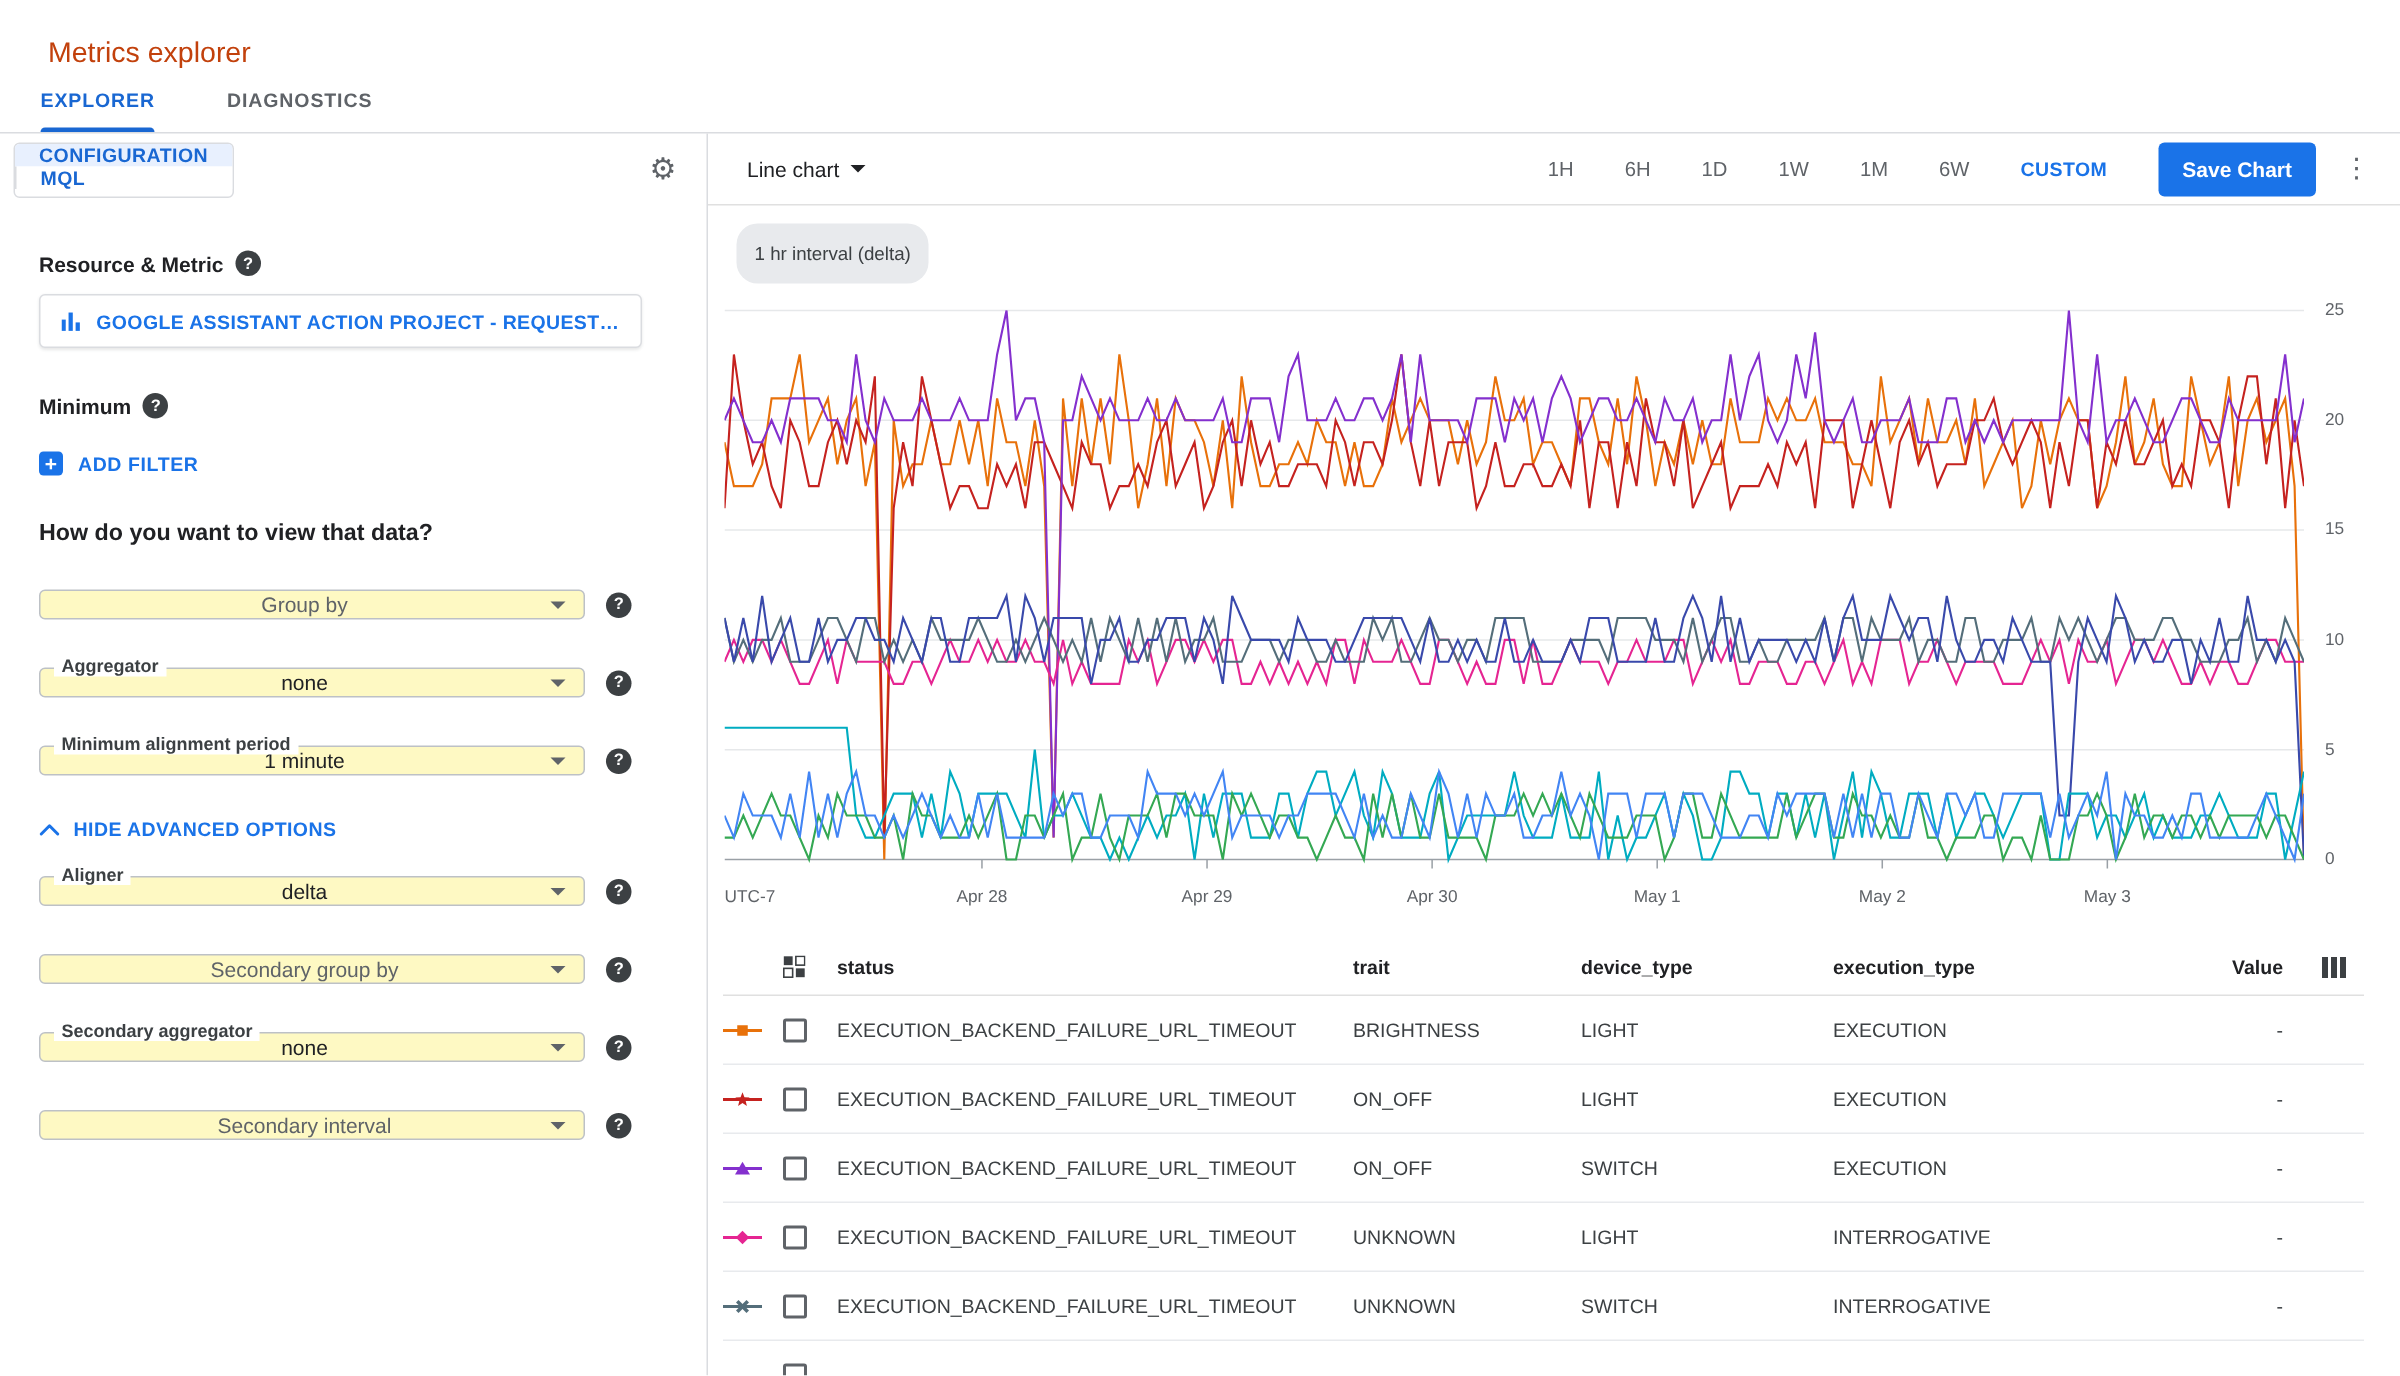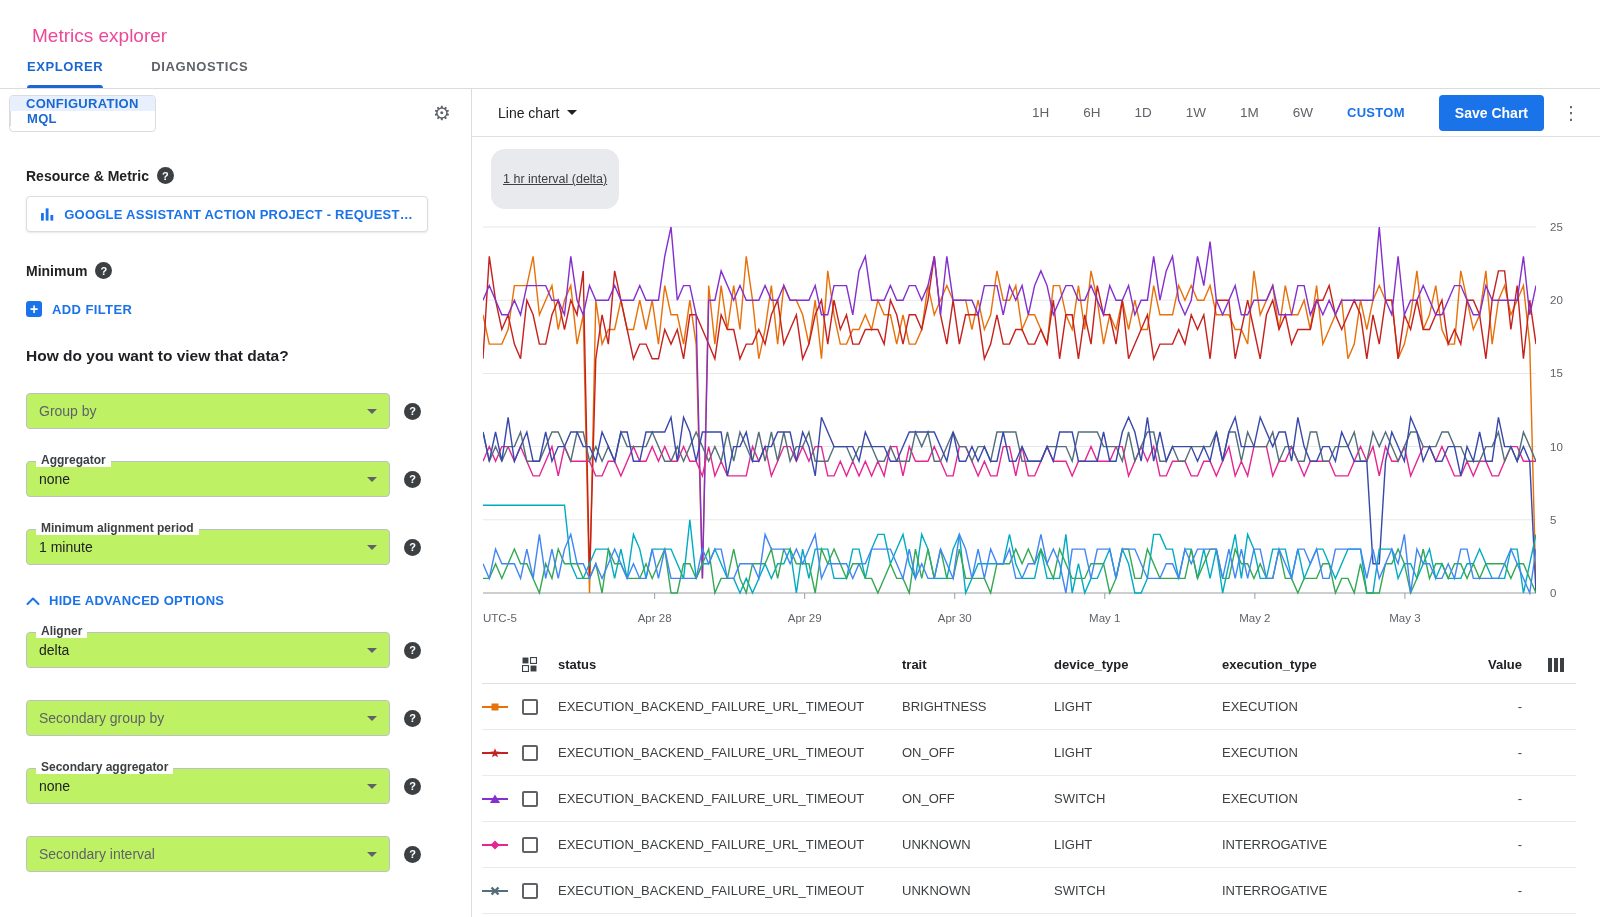--- a/index.html
+++ b/index.html
@@ -2,21 +2,21 @@
 <html><head>
 <meta charset="utf-8">
 <style>
   * { margin:0; padding:0; box-sizing:border-box; }
   html,body { width:1600px; height:917px; overflow:hidden; background:#fff;
     font-family:"Liberation Sans","DejaVu Sans",sans-serif; color:#202124; }
   .app { width:1600px; height:917px; display:flex; flex-direction:column; overflow:hidden; }
 
   
   .topbar { height:44px; display:flex; align-items:center; padding-left:32px; }
-  .page-title { font-size:19px; font-weight:400; color:#ec4899;margin-top:28px; }
+  .page-title { font-size:19px; font-weight:400; color:#c2410c;margin-top:28px; }
 
   
   .tabs { height:45px; display:flex; align-items:stretch; border-bottom:1px solid #dadce0; padding-left:27px; }
   .tab { display:flex; align-items:center; padding:0 24px 0 0; margin-right:24px; font-size:13px;
     font-weight:700; letter-spacing:.6px; color:#5f6368; position:relative; cursor:pointer; }
   .tab.active { color:#1967d2; }
   .tab.active::after { content:""; position:absolute; left:0; right:24px; bottom:0; height:3px;
     background:#1967d2; border-radius:3px 3px 0 0; }
 
   
@@ -52,22 +52,22 @@
   .add-filter { margin-top:22px; display:flex; align-items:center; gap:10px; cursor:pointer; width:max-content; }
   .plus-box { width:16px; height:16px; background:#1a73e8; border-radius:3px; color:#fff; font-size:14px;
     font-weight:700; display:flex; align-items:center; justify-content:center; line-height:1; }
   .add-filter .label { font-size:13px; font-weight:700; letter-spacing:.4px; color:#1a73e8;text-align:center; }
 
   .view-heading { margin-top:30px; font-size:15.5px; font-weight:700; color:#202124; }
 
   .field { margin-top:32px; display:flex; align-items:center; gap:14px; }
   .field.first { margin-top:28px; }
   .field.after-adv { margin-top:24px; }
-  .select { position:relative; flex:0 0 364px; height:36px; border:1px solid #bdc1c6; border-radius:4px;
-    display:flex; align-items:center; padding:0 12px; background:#bef264; cursor:pointer; }
+  .select { position:relative; flex:0 0 364px; height:20px; border:1px solid #bdc1c6; border-radius:4px;
+    display:flex; align-items:center; padding:0 12px; background:#fef9c3; cursor:pointer;text-align:center; }
   .float-label { position:absolute; top:-9px; left:9px; background:#fff; padding:0 5px; font-size:12px;
     font-weight:600; color:#3c4043; white-space:nowrap; }
   .select .value { flex:1; font-size:14px; color:#202124; }
   .select .value.placeholder { color:#5f6368; }
   .caret { width:0; height:0; border-left:5px solid transparent; border-right:5px solid transparent;
     border-top:5px solid #5f6368; }
 
   .adv-toggle { margin-top:28px; display:flex; align-items:center; gap:9px; cursor:pointer; width:max-content; }
   .adv-toggle .label { font-size:13px; font-weight:700; letter-spacing:.3px; color:#1a73e8; }
 
@@ -81,21 +81,21 @@
   .time-group { display:flex; align-items:center; gap:34px; margin-right:34px; }
   .time-btn { font-size:13.5px; color:#5f6368; cursor:pointer; }
   .custom-btn { font-size:13px; font-weight:600; letter-spacing:.3px; color:#1a73e8; cursor:pointer; margin-right:34px;text-align:right; }
   .save-btn { height:36px; padding:0 16px; background:#1a73e8; color:#fff; border:none; border-radius:4px;
     font-size:14px; font-weight:600; font-family:Liberation Sans, sans-serif; cursor:pointer; }
   .kebab { margin-left:18px; font-size:18px; color:#5f6368; cursor:pointer; }
 
   
   .chart-block { flex:0 0 472px; }
   .chip { display:inline-flex; margin:12px 0 0 19px; background:#e8eaed; color:#3c4043; font-size:12.5px;
-    padding:23px 12px; border-radius:14px;text-decoration:underline; }
+    padding:13px 12px; border-radius:14px; }
   .plot-row { position:relative; margin:10px 64px 0 11px; height:390px; }
   .plot-row svg { width:100%; height:100%; display:block; }
   .y-labels { position:absolute; left:100%; top:0; bottom:0; width:40px; }
   .y-labels span { position:absolute; left:14px; transform:translateY(-50%); font-size:11.5px; color:#5f6368; }
   .x-labels { position:relative; margin:3px 64px 0 11px; height:18px; }
   .x-labels span { position:absolute; top:0; font-size:11.5px; color:#5f6368; white-space:nowrap; }
 
   
   .table { margin:16px 24px 0 10px; }
   .thead, .trow { display:flex; align-items:center; }
@@ -282,21 +282,21 @@
           <div class="y-labels">
               <span style="top: 95.8974%;">0</span>
               <span style="top: 77.1282%;">5</span>
               <span style="top: 58.359%;">10</span>
               <span style="top: 39.5897%;">15</span>
               <span style="top: 20.8205%;">20</span>
               <span style="top: 2.05128%;">25</span>
             </div>
         </div>
         <div class="x-labels">
-            <span style="left: 0px;">UTC-5</span>
+            <span style="left: 0px;">UTC-7</span>
             <span style="left: 16.3%; transform: translateX(-50%);">Apr 28</span>
             <span style="left: 30.55%; transform: translateX(-50%);">Apr 29</span>
             <span style="left: 44.8%; transform: translateX(-50%);">Apr 30</span>
             <span style="left: 59.05%; transform: translateX(-50%);">May 1</span>
             <span style="left: 73.3%; transform: translateX(-50%);">May 2</span>
             <span style="left: 87.55%; transform: translateX(-50%);">May 3</span>
           </div>
       </div>
 
       <div class="table">

